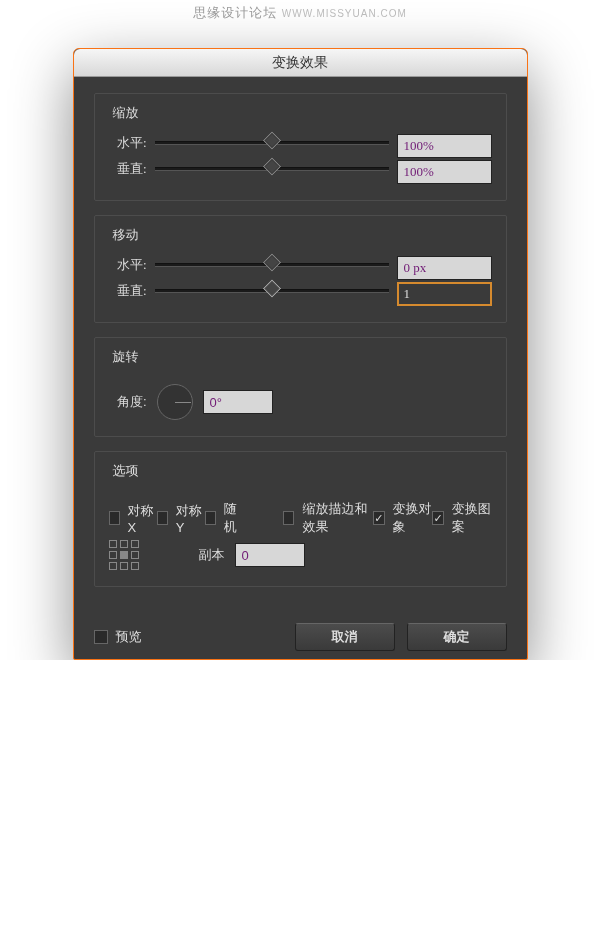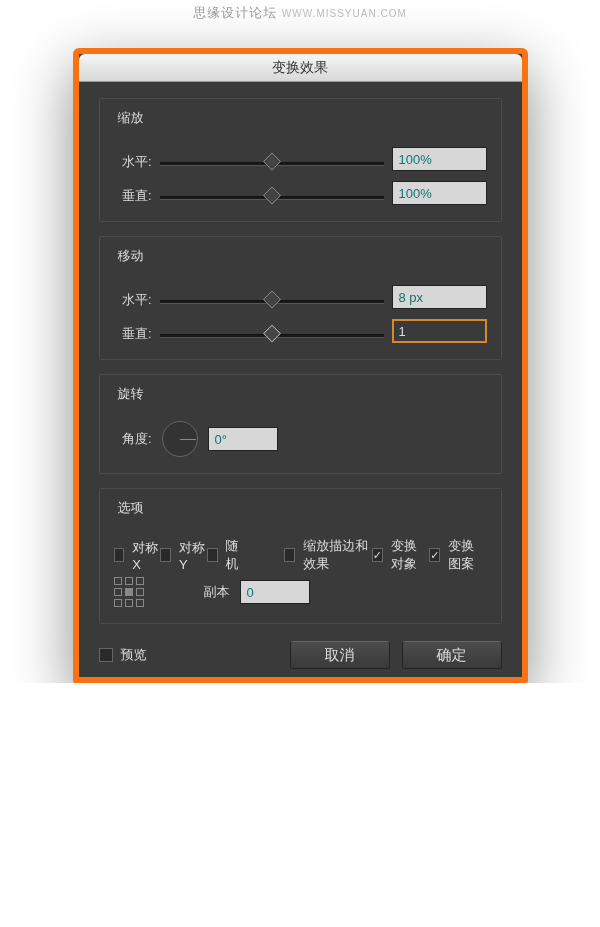--- a/index.html
+++ b/index.html
@@ -19,21 +19,21 @@
       right: 0;
       text-align: center;
       font-size: 13px;
       color: #999;
       letter-spacing: 1px;
     }
     .watermark .sub { font-size: 10px; color: #bbb; }
     .window {
       width: 455px;
       background: #3a3a3a;
-      border: 6px solid #f97316;
+      border: 1px solid #f97316;
       box-shadow: 0 20px 60px rgba(0,0,0,0.45);
       border-radius: 6px 6px 2px 2px;
       margin-top: 30px;
     }
     .titlebar {
       height: 28px;
       background: linear-gradient(#f6f6f6, #d8d8d8);
       border-bottom: 1px solid #9a9a9a;
       display: flex;
       align-items: center;
@@ -56,23 +56,24 @@
     .group-title {
       display: inline-block;
       background: #3a3a3a;
       padding: 0 4px;
       color: #ddd;
       font-size: 13px;
       margin-bottom: 10px;
     }
     .row {
       display: flex;
-      align-items: flex-end;
-      margin-top: 10px;
+      align-items: flex-start;
+      margin-top: 2px;
       gap: 8px;
+      font-family: Liberation Serif, serif;
     }
     .row-label {
       width: 38px;
       text-align: right;
       color: #ddd;
     }
     .slider {
       flex: 1;
       height: 16px;
       position: relative;
@@ -106,21 +107,21 @@
       background:#444;
     }
     .thumb.highlight {
       border-color: #aaa;
       background: #4a4a4a;
     }
     .field {
       width: 95px;
       height: 24px;
       background: #d7d7d7;
-      color: #0f766e;
+      color: #701a75;
       border: 1px solid #222;
       padding: 2px 6px;
       font-size: 13px;
       display: flex;
       align-items: center;
     }
     .field.focused {
       background: #3a3a3a;
       border: 2px solid #d68a2e;
       color: #ddd;
@@ -195,21 +196,21 @@
     }
     .copies-row {
       display: flex;
       align-items: center;
       gap: 10px;
     }
     .footer {
       display: flex;
       align-items: center;
       justify-content: space-between;
-      margin-top: 17px;
+      margin-top: 36px;
     }
     .preview {
       display: flex;
       align-items: center;
       gap: 8px;
     }
     .buttons {
       display: flex;
       gap: 12px;
     }
@@ -217,21 +218,22 @@
       width: 100px;
       height: 28px;
       background: linear-gradient(#4c4c4c, #3a3a3a);
       border: 1px solid #222;
       border-top-color: #666;
       color: #ddd;
       display: flex;
       align-items: center;
       justify-content: center;
       border-radius: 3px;
-      font-size: 15px;
+      font-size: 13px;
+      font-weight: bold;
     }
     .small-field {
       width: 70px;
     }
   </style>
 </head>
 <body>
 
 <div class="watermark">
   <span>思缘设计论坛</span>
@@ -267,21 +269,21 @@
     </div>
 
     <div class="group">
       <span class="group-title">移动</span>
       <div class="row">
         <span class="row-label">水平:</span>
         <div class="slider">
           <div class="thumb" style="left:50%"></div>
         </div>
         <div class="field">
-            <span>8 px</span>
+            <span>0 px</span>
           </div>
       </div>
       <div class="row">
         <span class="row-label">垂直:</span>
         <div class="slider">
           <div class="thumb highlight" style="left:50%"></div>
         </div>
         <div class="field focused">
             <span>1</span>
           </div>

